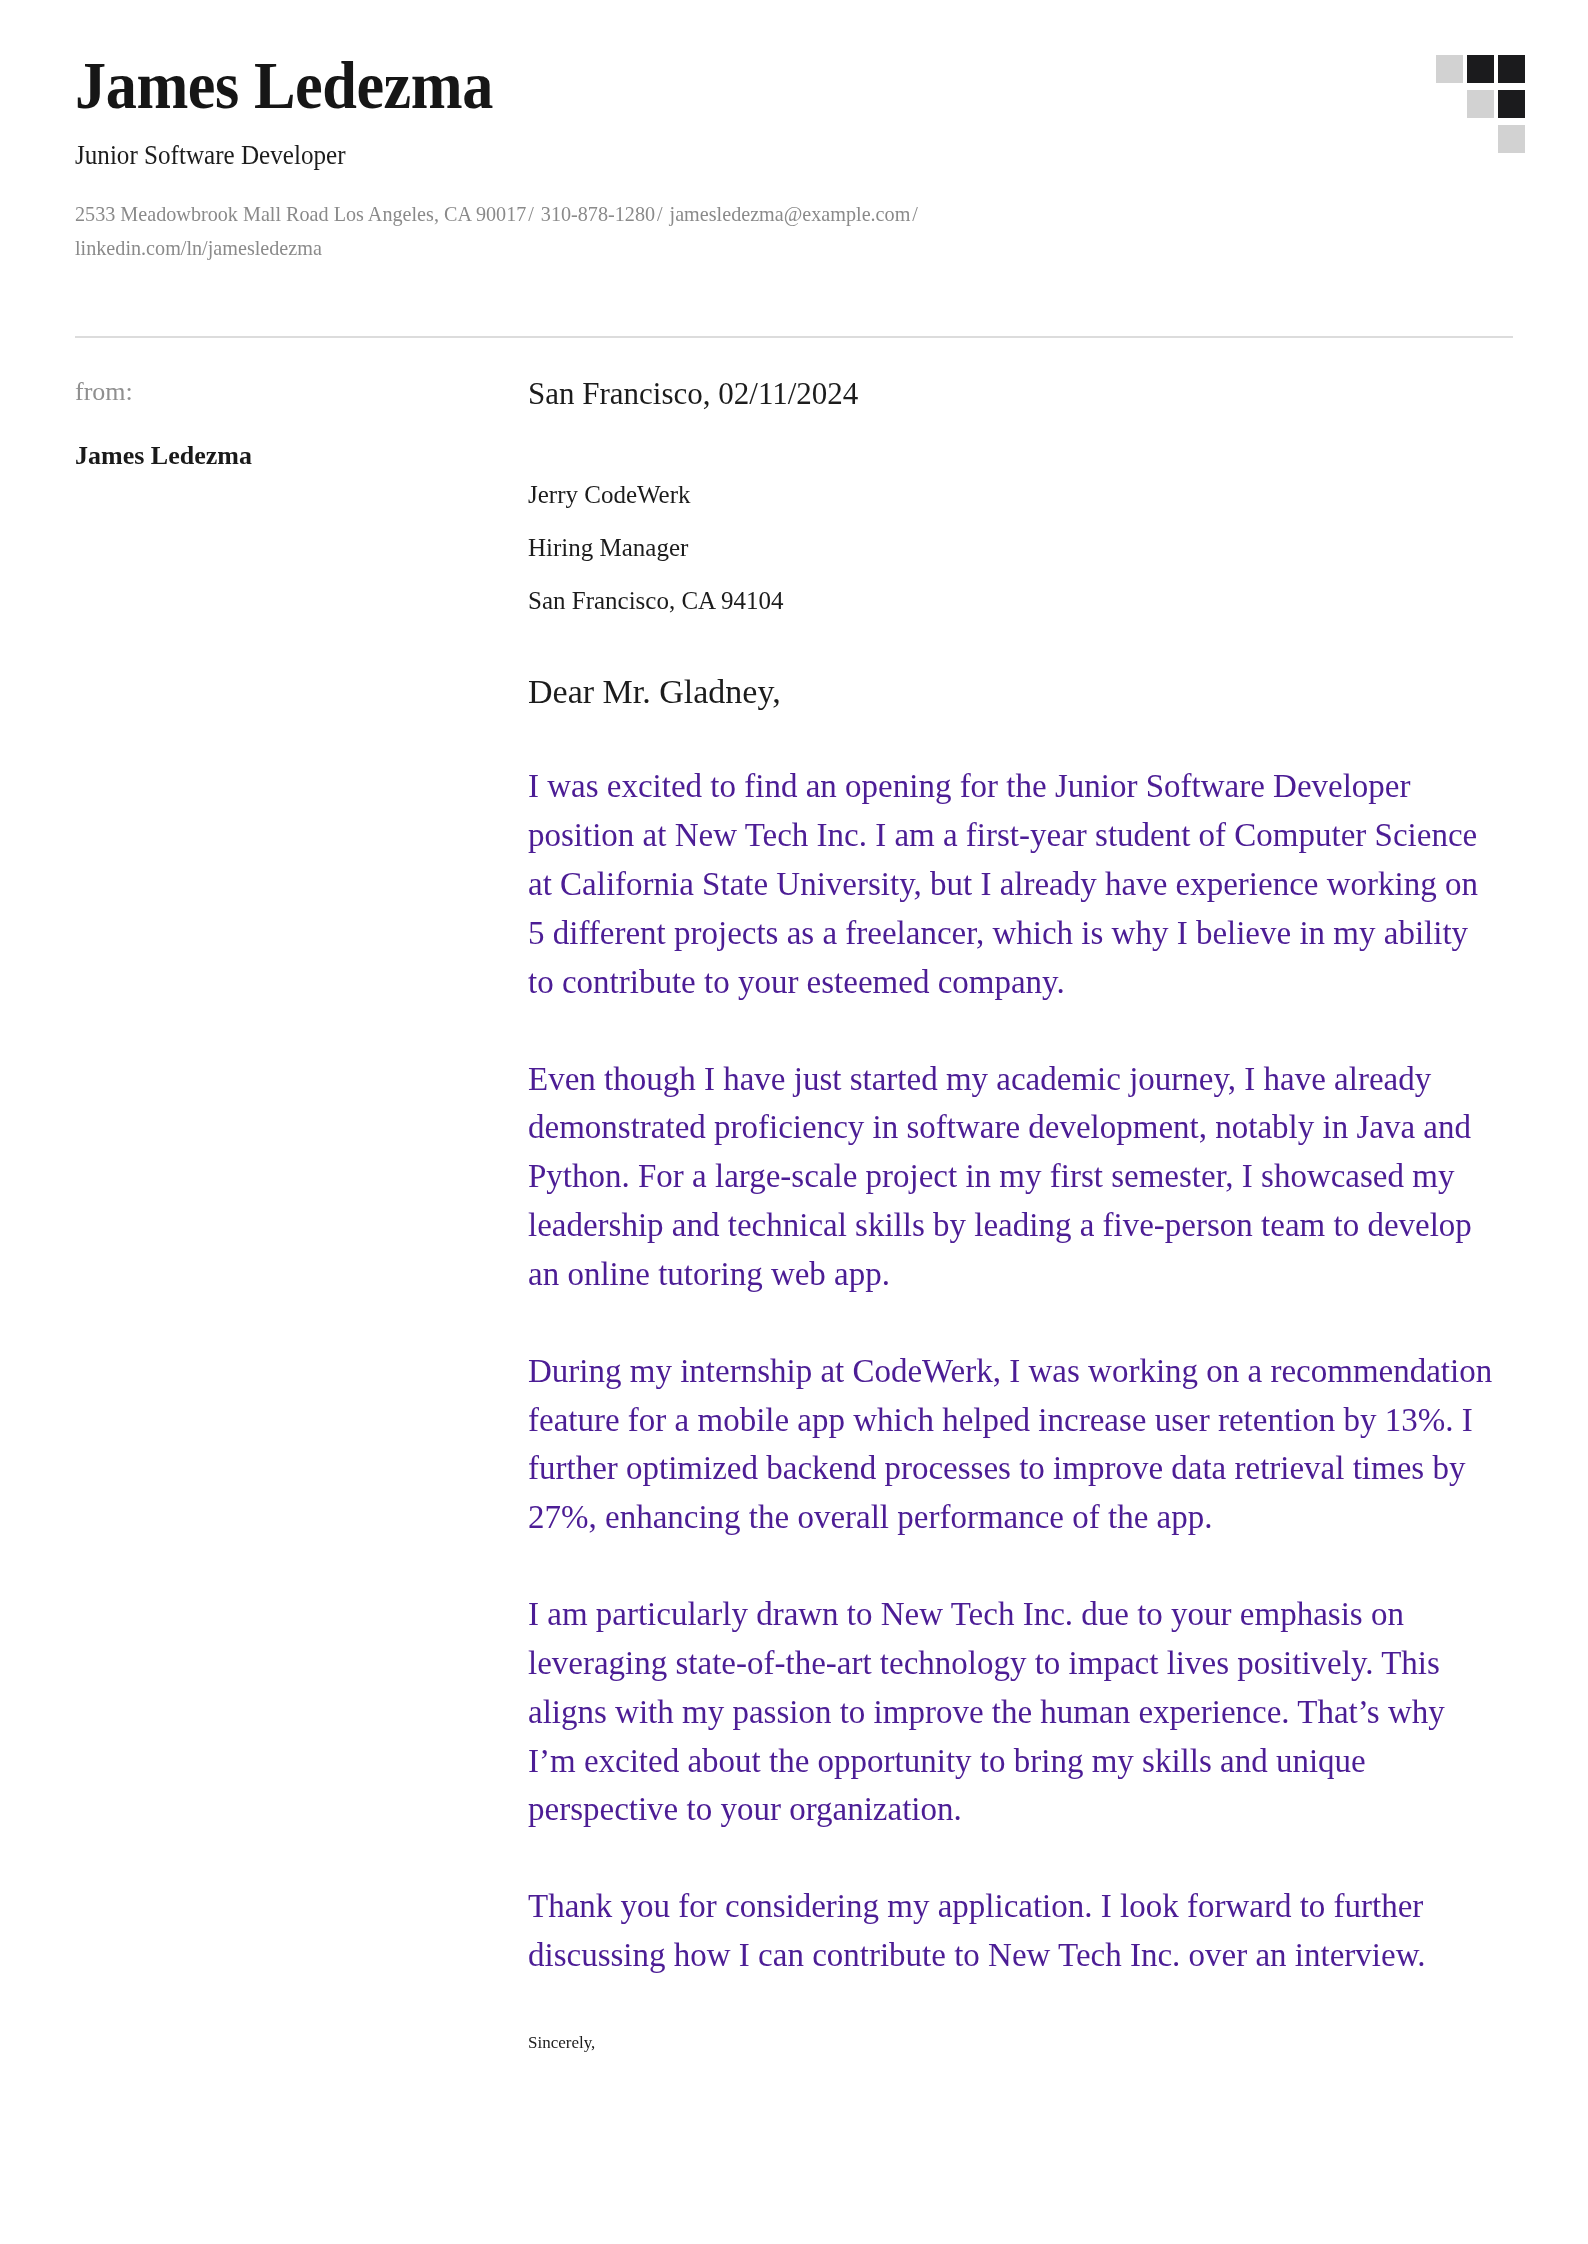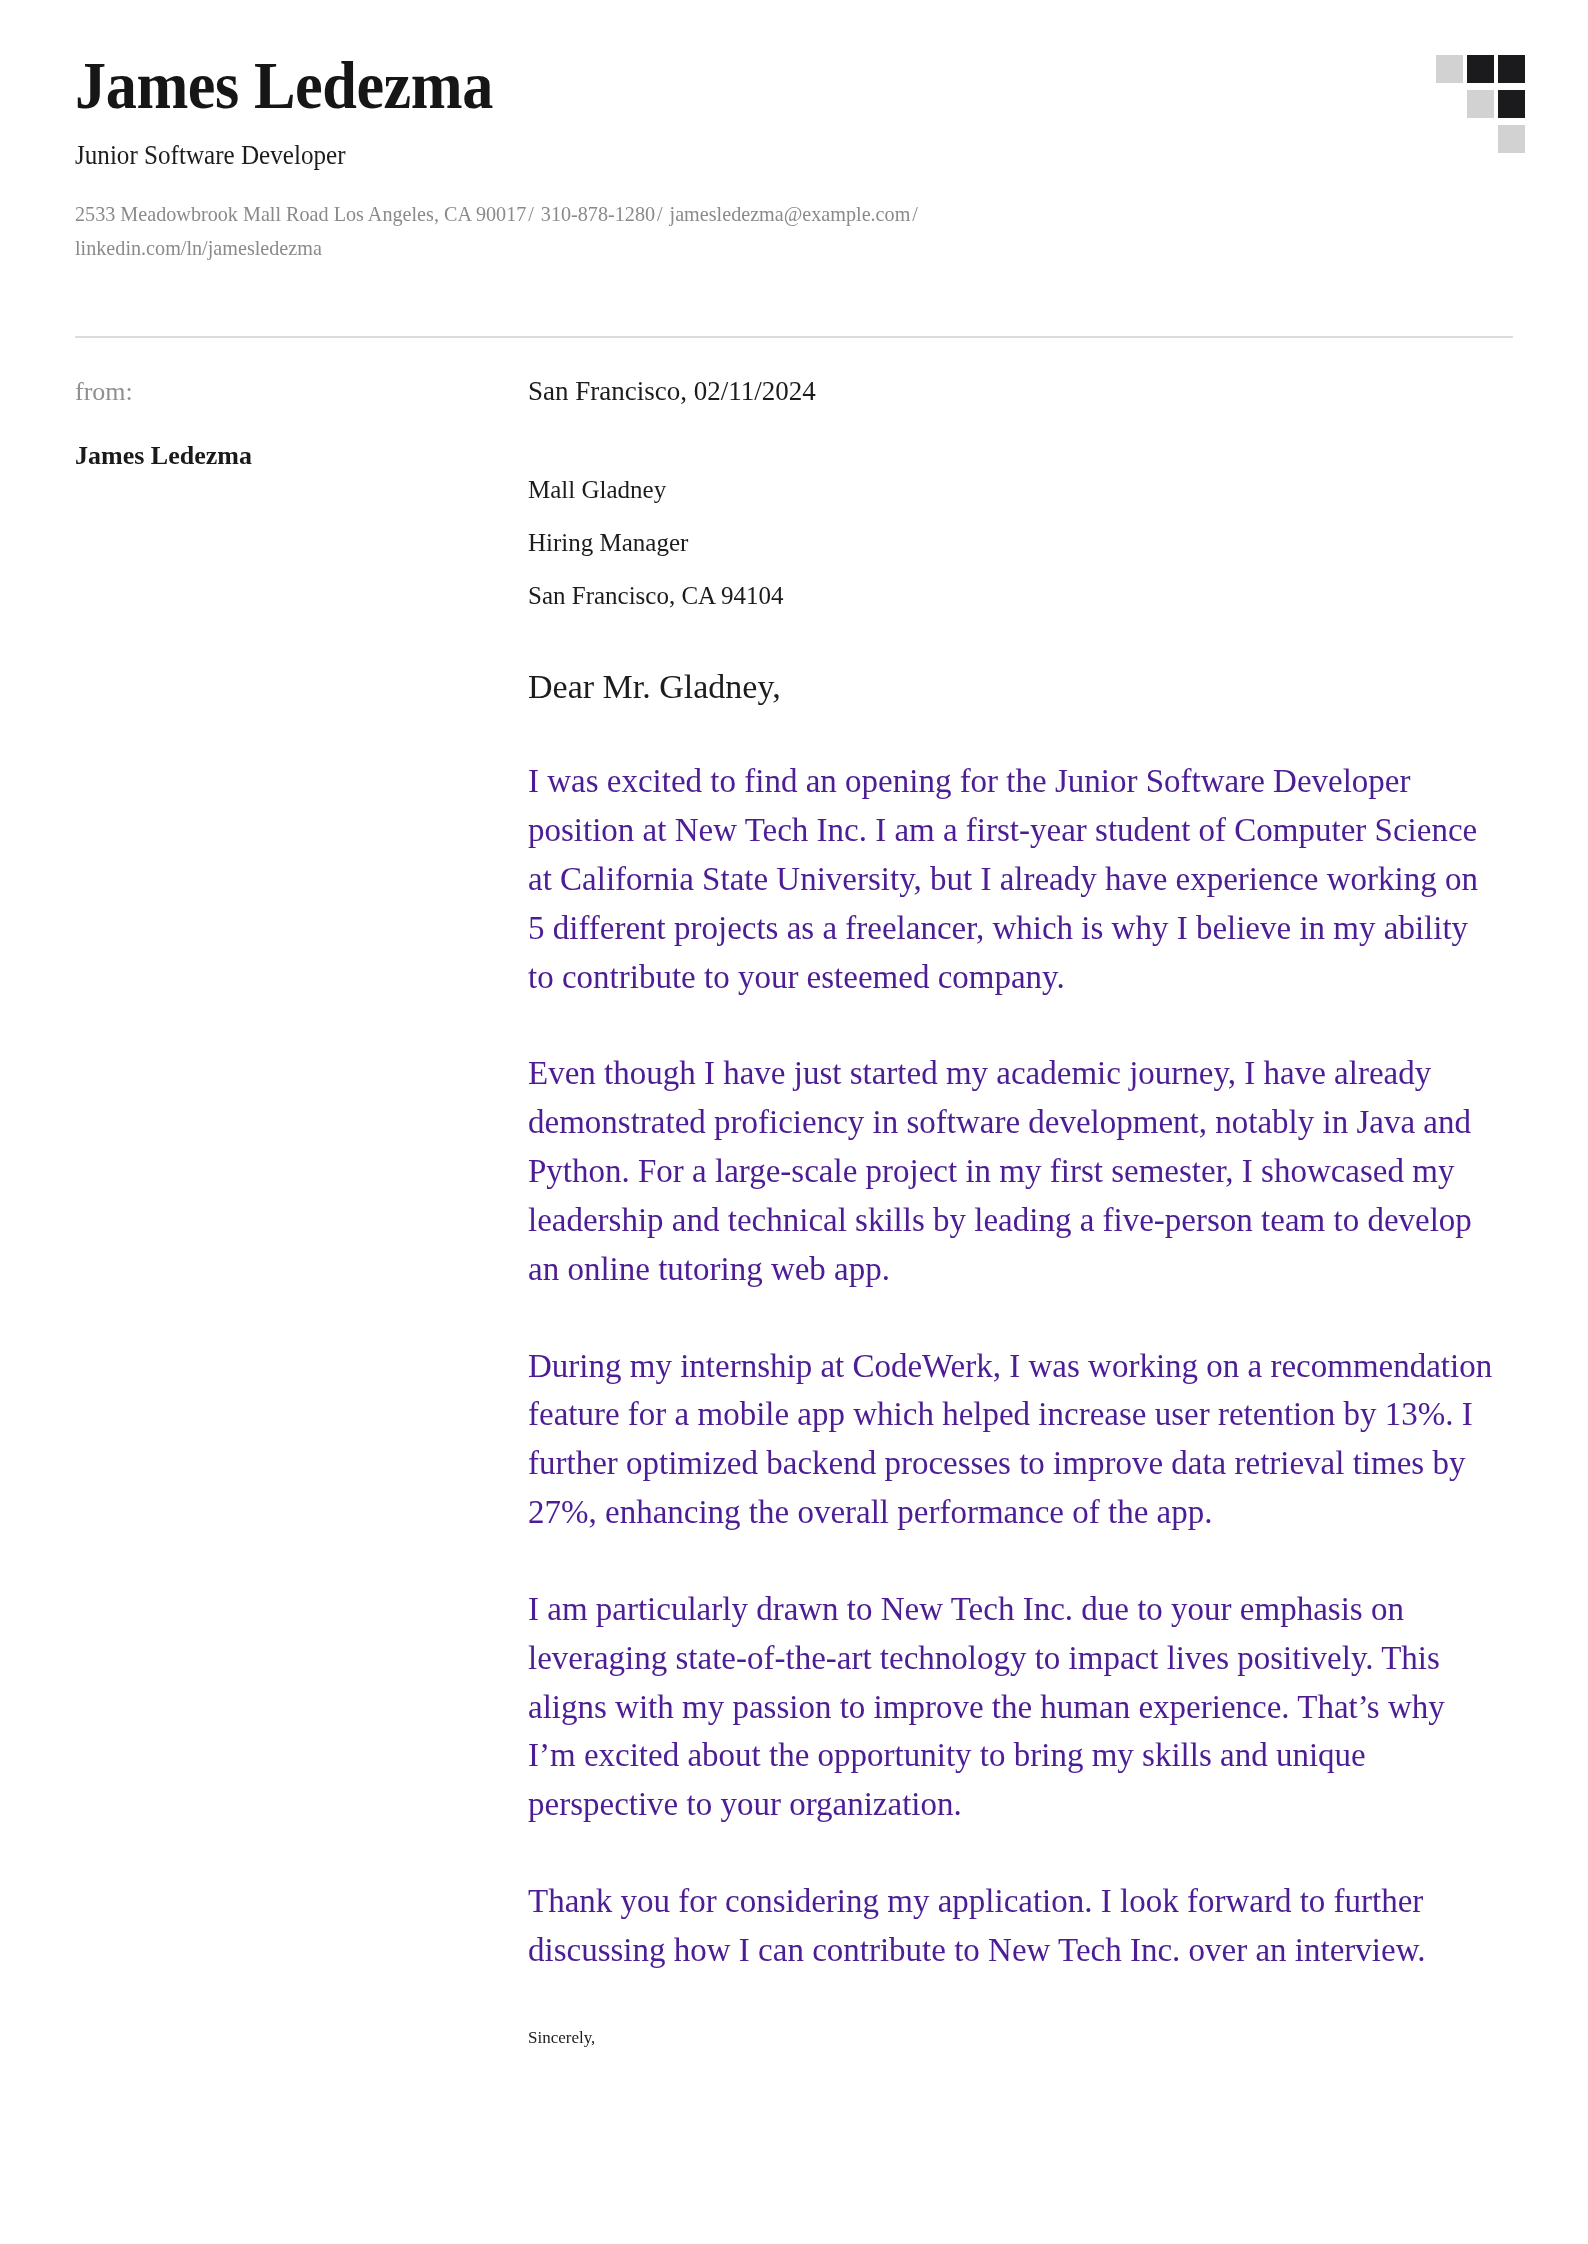--- a/index.html
+++ b/index.html
@@ -140,21 +140,21 @@
 
   .from-name {
     font-size: 26px;
     font-weight: 700;
     color: #1a1a1a;
     line-height: 1.2;
     margin: 33px 0 0 0;
   }
 
   .date-line {
-    font-size: 27px;
+    font-size: 31px;
     color: #1c1c1c;
     margin: 0;
     line-height: 1.3;
   }
 
   .recipient {
     margin-top: 68px;
   }
 
   .recipient-line {
@@ -229,21 +229,21 @@
       <div class="col-left">
         <div class="from-label">from:</div>
         <div class="from-name">James Ledezma</div>
       </div>
 
       <div class="col-right">
 
         <div class="date-line">San Francisco, 02/11/2024</div>
 
         <div class="recipient">
-          <div class="recipient-line">Mall Gladney</div>
+          <div class="recipient-line">Jerry CodeWerk</div>
           <div class="recipient-line">Hiring Manager</div>
           <div class="recipient-line">San Francisco, CA 94104</div>
         </div>
 
         <div class="salutation">Dear Mr. Gladney,</div>
 
         <p class="paragraph">I was excited to find an opening for the Junior Software Developer position at New Tech Inc. I am a first-year student of Computer Science at California State University, but I already have experience working on 5 different projects as a freelancer, which is why I believe in my ability to contribute to your esteemed company.</p>
         <p class="paragraph">Even though I have just started my academic journey, I have already demonstrated proficiency in software development, notably in Java and Python. For a large-scale project in my first semester, I showcased my leadership and technical skills by leading a five-person team to develop an online tutoring web app.</p>
         <p class="paragraph">During my internship at CodeWerk, I was working on a recommendation feature for a mobile app which helped increase user retention by 13%. I further optimized backend processes to improve data retrieval times by 27%, enhancing the overall performance of the app.</p>
         <p class="paragraph">I am particularly drawn to New Tech Inc. due to your emphasis on leveraging state-of-the-art technology to impact lives positively. This aligns with my passion to improve the human experience. That’s why I’m excited about the opportunity to bring my skills and unique perspective to your organization.</p>

